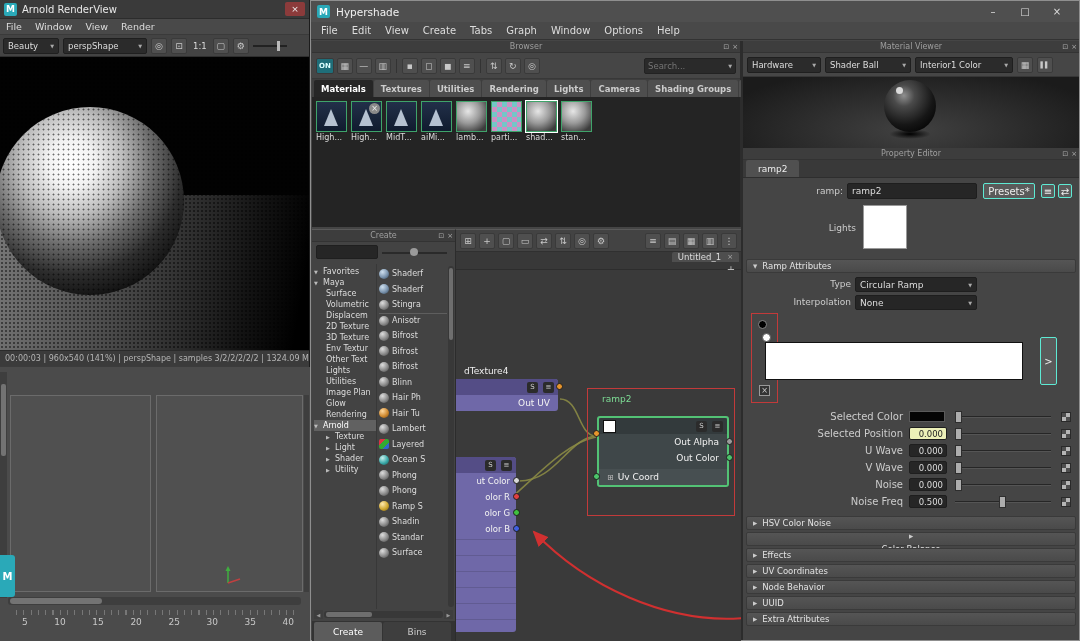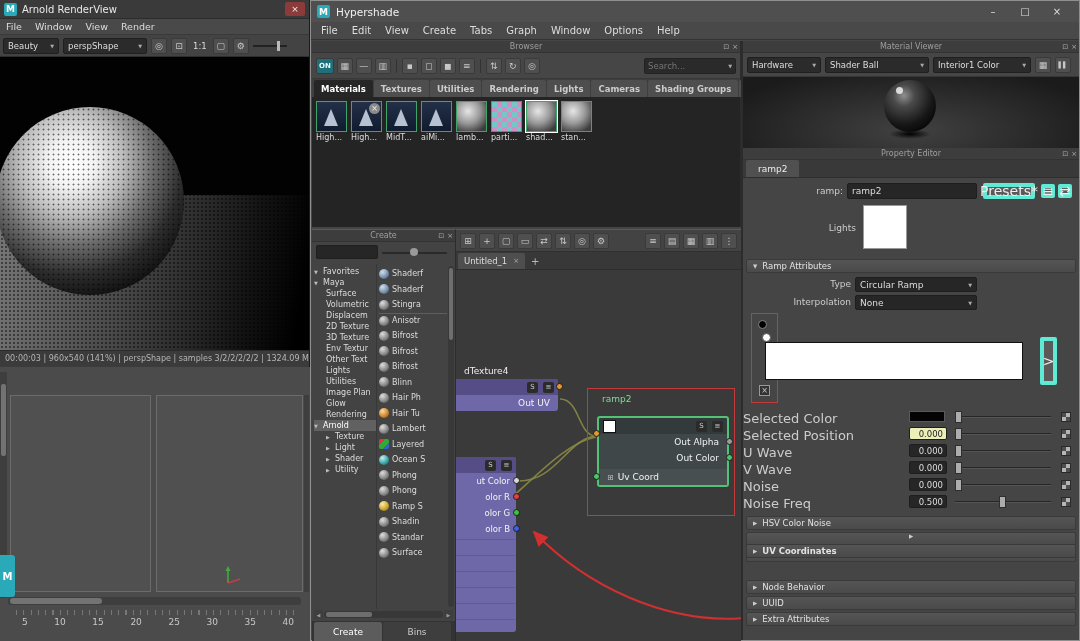--- a/index.html
+++ b/index.html
@@ -96,21 +96,21 @@
   .c-hscroll .harr { width:9px; height:9px; background:#3e3e3e; color:#999; font-size:5px; display:flex; align-items:center; justify-content:center; flex:none;}
   .c-hscroll .trk { flex:1; height:7px; background:#383838; position:relative; border-radius:3px;}
   .c-hscroll .hdl { position:absolute; left:2px; top:1px; width:46px; height:5px; background:#6e6e6e; border-radius:2px;}
   .c-tabs { position:absolute; bottom:0; left:0; right:0; height:20px; background:#333; display:flex; gap:1px; padding:1px 2px 0;}
   .c-tab { width:68px; background:#3e3e3e; display:flex; align-items:center; justify-content:center; font-size:9px; color:#ccc; border-radius:2px 2px 0 0;}
   .c-tab.active { background:#5c5c5c; color:#fff;}
   
   #work { position:absolute; left:145px; top:228px; width:285px; height:412px; border-top:1px solid #5a5a5a; background:#3c3c3c;}
   .w-toolbar { height:22px; background:#434343; display:flex; gap:3px; align-items:center; padding:0 4px; border-bottom:1px solid #303030;}
   .w-spacer { flex:1; }
-  .w-tabbar { height:18px; background:#383838; display:flex; align-items:flex-end; padding:0 2px; gap:2px; border-bottom:1px solid #2d2d2d;}
+  .w-tabbar { height:18px; background:#383838; display:flex; align-items:flex-end; padding:0 2px; gap:2px; border-bottom:1px solid #2d2d2d;flex-direction:column;}
   .w-tab { height:16px; background:#4e4e4e; color:#ddd; font-size:8.5px; padding:0 6px; display:flex; gap:6px; align-items:center; border-radius:2px 2px 0 0;}
   .w-tab .tx { font-size:7px; color:#aaa; }
   .w-plus { width:16px; height:16px; color:#bbb; display:flex; align-items:center; justify-content:center; font-size:10px;}
   .canvas { position:absolute; left:0; right:0; top:40px; bottom:0; background:#3a3a3a; overflow:hidden;}
   .wires { position:absolute; inset:0; }
   .wire { fill:none; stroke:#8a8a45; stroke-width:1.6; opacity:.9;}
   .redwire { fill:none; stroke:#d03030; stroke-width:2;}
   .node { position:absolute; border-radius:3px; }
   .node-header { height:16px; display:flex; align-items:center; gap:3px; padding:0 4px; border-radius:3px 3px 0 0; position:relative;}
   .badge { width:11px; height:11px; background:#2b2b2b; border-radius:2px; color:#cfcfcf; font-size:7px; display:flex; align-items:center; justify-content:center; margin-left:auto;}
@@ -137,26 +137,26 @@
   .mv-sphere { position:absolute; left:141px; top:3px; width:52px; height:52px; border-radius:50%;
                background:radial-gradient(circle at 38% 30%, #909090 0%, #4a4a4a 22%, #161616 60%, #000 90%);}
   .mv-sphere::after { content:""; position:absolute; left:12px; top:7px; width:7px; height:7px; border-radius:50%; background:#e8e8e8; opacity:.9;}
   .mv-base { position:absolute; left:146px; top:52px; width:42px; height:10px; border-radius:50%; background:radial-gradient(#000, rgba(0,0,0,0) 70%);}
   
   #pedit { position:absolute; left:432px; top:147px; width:336px; height:492px; background:#454545;}
   .pe-tabbar { height:18px; background:#393939; display:flex; align-items:flex-end; padding:0 3px; border-bottom:1px solid #2e2e2e;}
   .pe-tab { height:17px; background:#505050; color:#eee; font-size:9px; padding:0 12px; display:flex; align-items:center; border-radius:2px 2px 0 0;}
   .pe-label { position:absolute; text-align:right; font-size:9px; color:#ccc; }
   .field { position:absolute; background:#262626; border:1px solid #1e1e1e; border-radius:2px; color:#ddd; font-size:9px; display:flex; align-items:center; padding:0 4px;}
-  .btn { position:absolute; background:#5a5a5a; border:4px solid #5eead4; border-radius:2px; color:#eee; font-size:14px; display:flex; align-items:center; justify-content:center;}
+  .btn { position:absolute; background:#5a5a5a; border:1px solid #5eead4; border-radius:2px; color:#eee; font-size:10px; display:flex; align-items:center; justify-content:center;}
   .pe-dd { position:absolute; height:15px; }
   .section-bar { position:absolute; left:3px; right:3px; height:14px; background:linear-gradient(#555,#4a4a4a); border:1px solid #3a3a3a; border-radius:2px; display:flex; align-items:center; gap:5px; padding:0 6px; font-size:8.5px; color:#e2e2e2;}
   .sec-caret { font-size:5.5px; color:#ccc; }
   .attr-row { position:absolute; left:0; right:0; height:14px; }
-  .attr-label { position:absolute; left:0; width:160px; font-size:13px; color:#ccc; top:1px; white-space:nowrap;}
+  .attr-label { position:absolute; left:0; width:160px; text-align:right; font-size:10px; color:#ccc; top:1px; white-space:nowrap;}
   .attr-field { position:absolute; left:166px; top:0; width:38px; height:13px; background:#262626; border:1px solid #1e1e1e; color:#ddd; font-size:8.5px; display:flex; align-items:center; justify-content:flex-end; padding:0 3px; border-radius:2px;}
   .attr-field.yellow { background:#ecf0b8; color:#222; }
   .attr-swatch { position:absolute; left:166px; top:1px; width:36px; height:11px; background:#040404; border:1px solid #5a5a5a;}
   .attr-slider { position:absolute; left:212px; top:1px; width:96px; height:12px; }
   .attr-slider .trk { position:absolute; left:0; right:0; top:5px; height:2px; background:#262626; border-bottom:1px solid #555;}
   .attr-slider .hdl { position:absolute; top:0; width:7px; height:12px; background:#adadad; border:1px solid #2e2e2e;}
   .map-btn { position:absolute; left:318px; top:2px; width:10px; height:10px; border:1px solid #2a2a2a; background:conic-gradient(#b5b5b5 25%, #4e4e4e 0 50%, #b5b5b5 0 75%, #4e4e4e 0);}
   .rmp-circle { position:absolute; width:9px; height:9px; border-radius:50%; z-index:3;}
   .splitter-v { position:absolute; left:430px; top:40px; width:2px; bottom:0; background:#2c2c2c; }
 </style>
@@ -617,21 +617,21 @@
         <span class="ph-icons">
             <span>⊡</span>
             <span>×</span>
           </span>
       </div>
       <div class="mv-toolbar">
         <div class="dropdown" style="width:74px">
           <span>Hardware</span>
             <span class="dd-caret">▼</span>
         </div>
-        <div class="dropdown" style="width:104px">
+        <div class="dropdown" style="width:86px">
           <span>Shader Ball</span>
             <span class="dd-caret">▼</span>
         </div>
         <div class="dropdown" style="width:98px">
           <span>Interior1 Color</span>
             <span class="dd-caret">▼</span>
         </div>
         <span class="icon-btn">▦</span>
         <span class="icon-btn" style="font-size:6px;">▌▌</span>
       </div>
@@ -745,21 +745,21 @@
           <span>HSV Color Noise</span>
         </div>
       <div class="section-bar" style="top:384px;flex-direction:column;">
           <span class="sec-caret">▶</span>
           <span>Color Balance</span>
         </div>
       <div class="section-bar" style="top:400px;">
           <span class="sec-caret">▶</span>
           <span>Effects</span>
         </div>
-      <div class="section-bar" style="top:396px;font-weight:bold;">
+      <div class="section-bar" style="top:416px;">
           <span class="sec-caret">▶</span>
           <span>UV Coordinates</span>
         </div>
       <div class="section-bar" style="top:448px;">
           <span class="sec-caret">▶</span>
           <span>UUID</span>
         </div>
       <div class="section-bar" style="top:432px;">
           <span class="sec-caret">▶</span>
           <span>Node Behavior</span>

